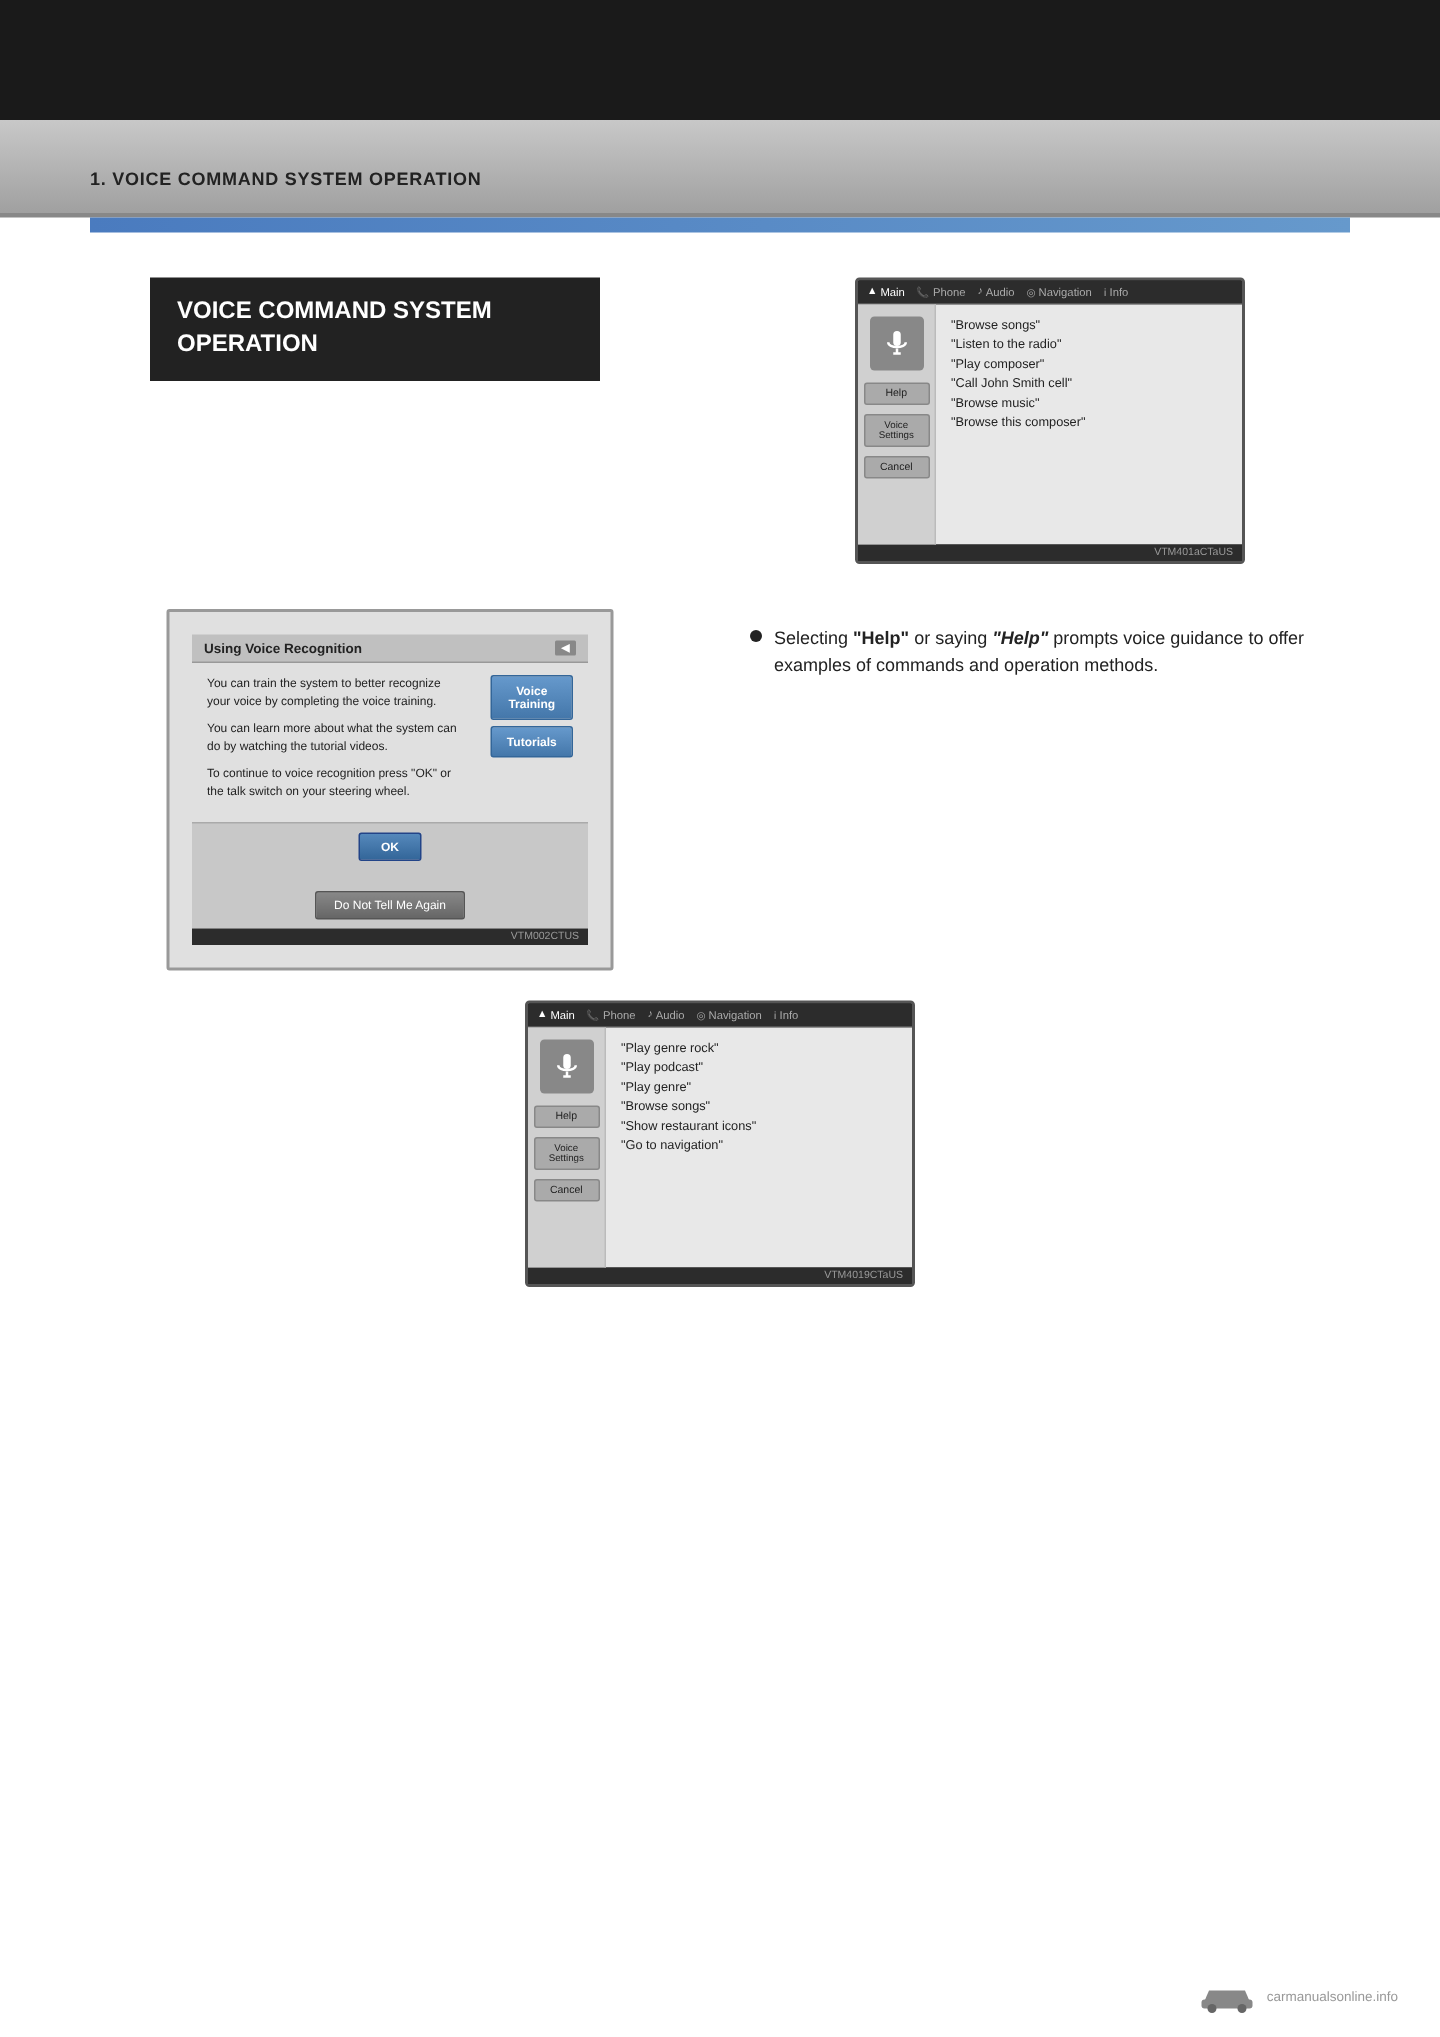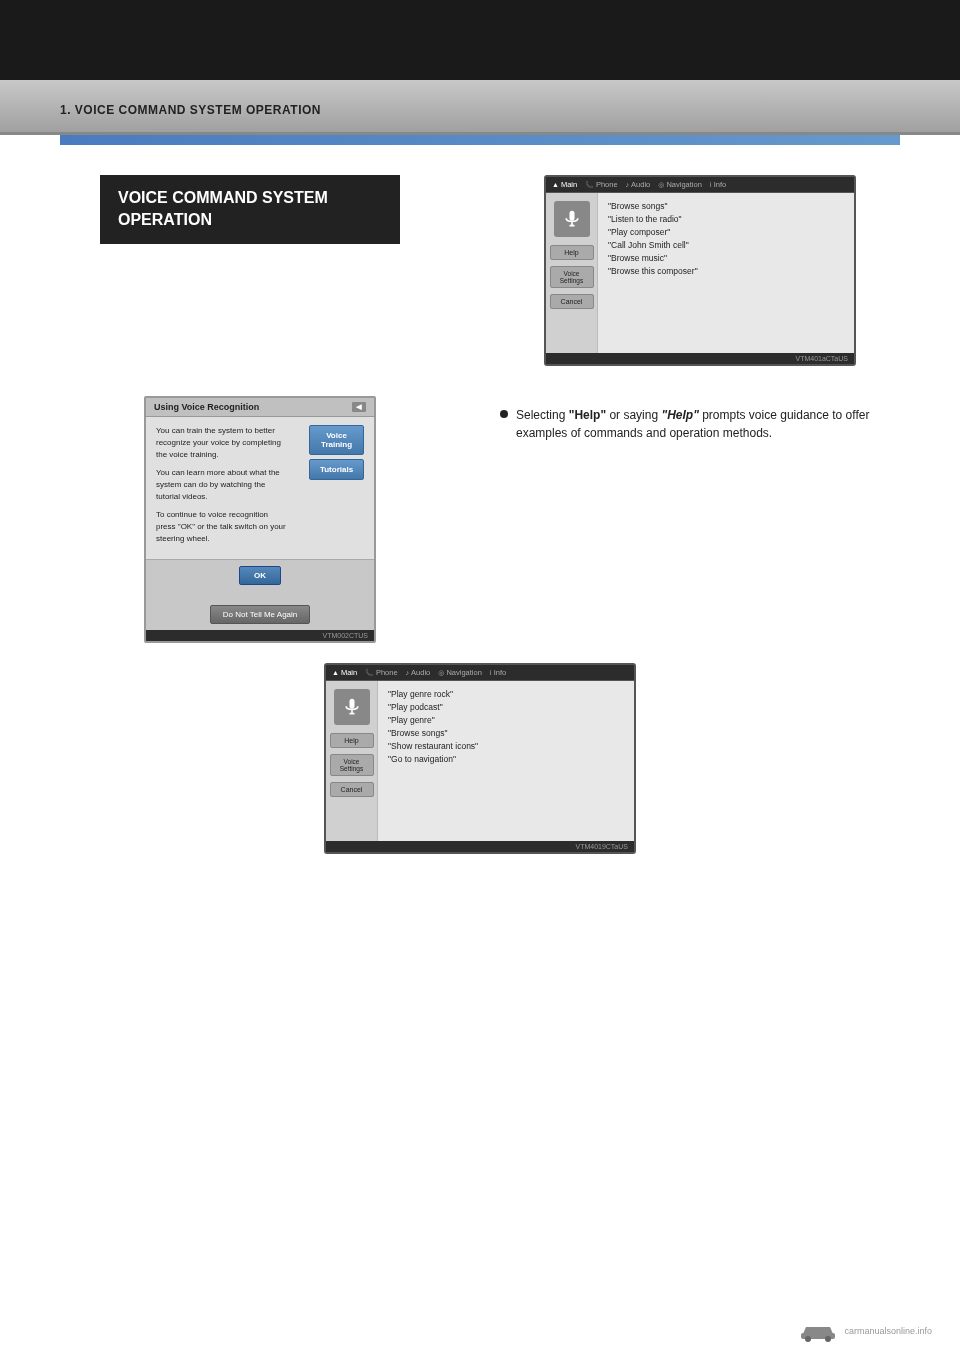--- a/index.html
+++ b/index.html
@@ -15,21 +15,21 @@
     .top-bar {
       width: 100%;
       height: 80px;
       background: #1a1a1a;
     }
 
     
     .header-section {
       width: 100%;
       background: linear-gradient(to bottom, #c8c8c8, #a0a0a0);
-      padding: 20px 60px 14px 60px;
+      padding: 30px 60px 14px 60px;
       border-bottom: 3px solid #888;
     }
 
     .header-section .chapter-label {
       font-size: 12px;
       font-weight: bold;
       color: #222;
       letter-spacing: 0.5px;
     }
 
@@ -80,21 +80,21 @@
       display: flex;
       justify-content: center;
     }
 
     
     .screen-mockup {
       background: #1a1a1a;
       border: 2px solid #555;
       border-radius: 3px;
       overflow: hidden;
-      width: 312px;
+      width: 260px;
     }
 
     .screen-nav {
       background: #2c2c2c;
       display: flex;
       align-items: center;
       padding: 3px 6px;
       gap: 8px;
       font-size: 8px;
       color: #ccc;
@@ -177,22 +177,22 @@
       padding: 2px 6px;
       font-size: 7px;
       color: #999;
     }
 
     
     .dialog-mockup {
       background: #e0e0e0;
       border: 2px solid #999;
       border-radius: 2px;
-      width: 232px;
-      padding: 0;
+      width: 298px;
+      padding: 15px;
       overflow: hidden;
     }
 
     .dialog-title-bar {
       background: #c0c0c0;
       display: flex;
       justify-content: space-between;
       align-items: center;
       padding: 4px 8px;
       font-size: 9px;

